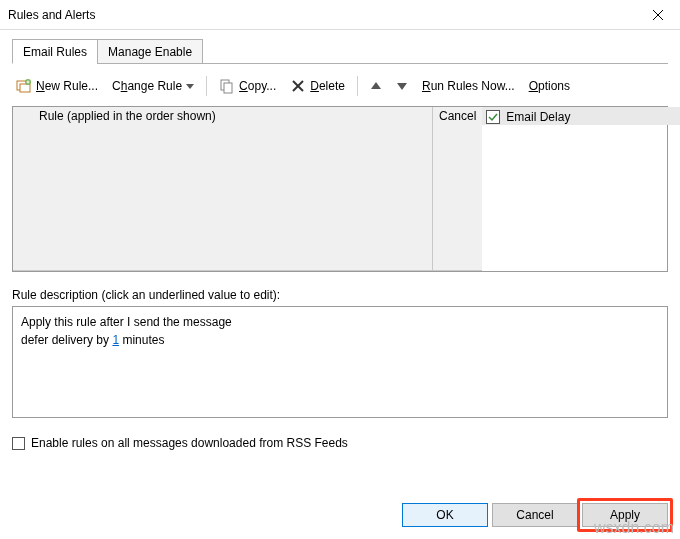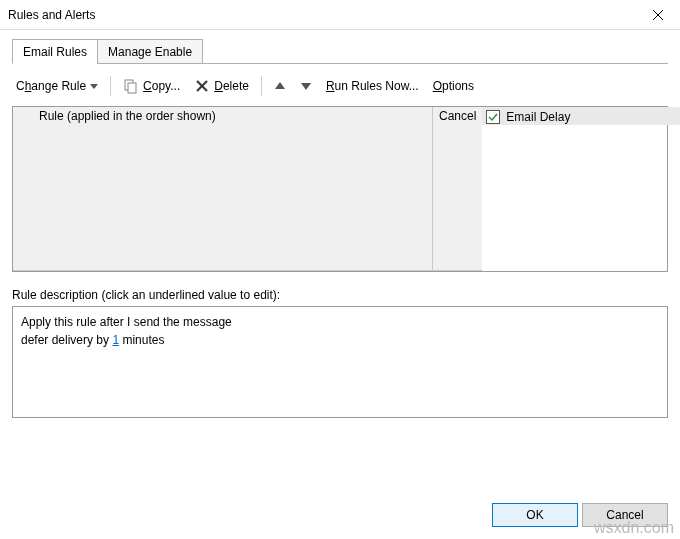--- a/index.html
+++ b/index.html
@@ -189,20 +189,32 @@
 </div>
 
 <div class="content">
 
   <div class="tabs">
     <div class="tab active"><span>Email Rules</span></div>
     <div class="tab"><span>Manage Enable</span></div>
   </div>
 
   <div class="toolbar">
+    <div class="tb-item">
+      <span class="tb-icon">
+        <svg width="16" height="16" viewBox="0 0 16 16">
+            <rect x="1" y="3" width="12" height="9" fill="#fff" stroke="#c07c28" stroke-width="1"></rect>
+            <rect x="4" y="6" width="10" height="8" fill="#fff" stroke="#c07c28" stroke-width="1"></rect>
+            <circle cx="12" cy="4" r="3" fill="#7db55b"></circle>
+            <line x1="12" y1="2.5" x2="12" y2="5.5" stroke="#fff" stroke-width="1"></line>
+            <line x1="10.5" y1="4" x2="13.5" y2="4" stroke="#fff" stroke-width="1"></line>
+          </svg>
+      </span>
+      <span><span class="u">N</span>ew Rule...</span>
+    </div>
 
     <div class="tb-item">
       <span>C<span class="u">h</span>ange Rule</span>
       <span class="dd-icon"><svg viewBox="0 0 8 8">
             <polygon points="0,2 8,2 4,7" fill="#555"></polygon>
           </svg></span>
     </div>
 
     <div class="divider"></div>
 
@@ -287,21 +299,28 @@
   </div>
 
   <div class="desc-label">Rule description (click an underlined value to edit):</div>
   <div class="desc-box">
     <div>Apply this rule after I send the message</div>
     <div>
       <span>defer delivery by </span><span class="link">1</span><span> minutes</span>
     </div>
   </div>
 
+  <div class="rss-row">
+    <div class="rss-check"></div>
+    <span>Enable rules on all messages downloaded from RSS Feeds</span>
+  </div>
 
 </div>
 
 <div class="footer">
   <div class="btn default"><span>OK</span></div>
   <div class="btn"><span>Cancel</span></div>
+  <div class="apply-highlight">
+    <div class="btn"><span>Apply</span></div>
+  </div>
 </div>
 
 <div class="watermark">wsxdn.com</div>
 
 </body></html>

